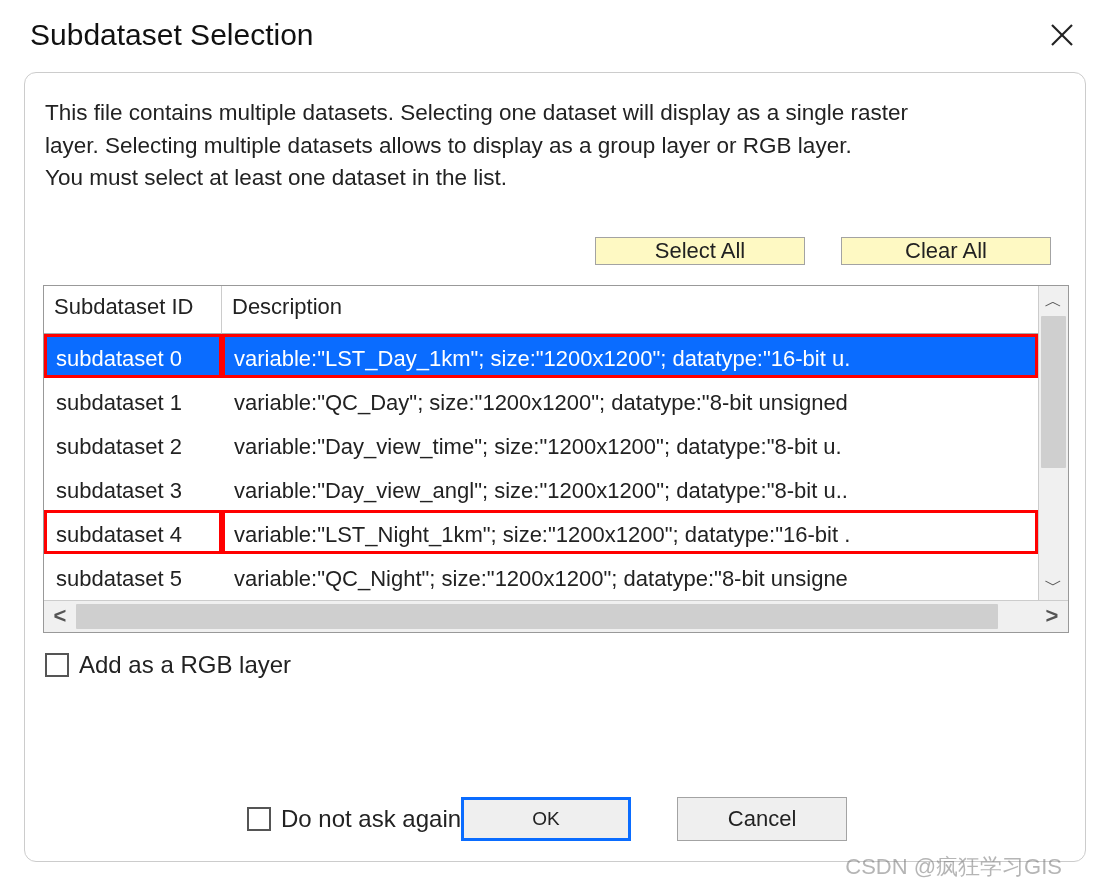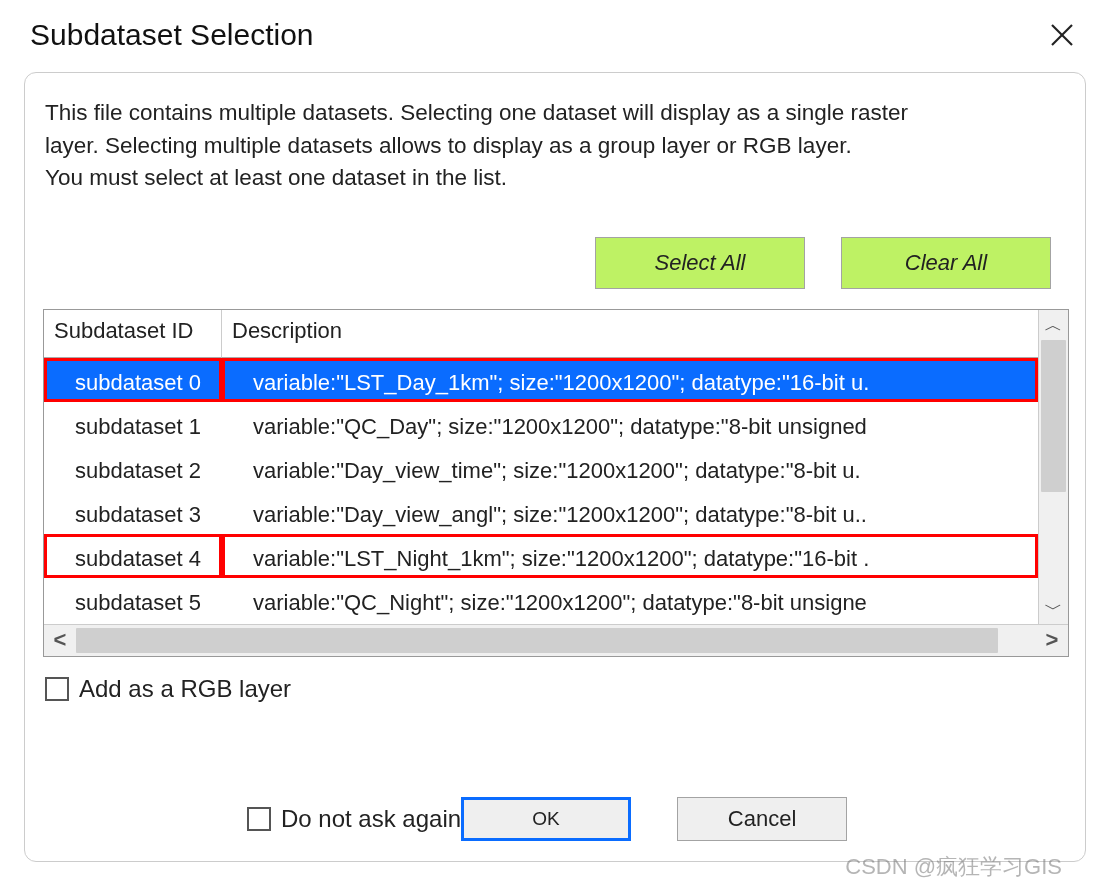--- a/index.html
+++ b/index.html
@@ -42,27 +42,26 @@
   }
   .button-row {
     display: flex;
     justify-content: flex-end;
     gap: 36px;
     margin-bottom: 20px;
     padding-right: 18px;
   }
   .win-btn {
     min-width: 210px;
-    padding: 12px 10px;
-    font-size: 22px;
-    background: #bef264;
+    padding: 0 10px;
+    font-size: 22px;
+    background: #fef9c3;
     border: 1.5px solid #a3a3a3;
     color: #222;
     text-align: center;
-    font-style: italic;
   }
   .table-wrap {
     border: 1.5px solid #999;
     margin-bottom: 18px;
     position: relative;
   }
   .table-area {
     display: flex;
     height: 314px;
   }
@@ -84,21 +83,21 @@
     padding: 8px 10px 8px 10px;
     border-bottom: 1.5px solid #aaa;
     font-size: 22px;
     color: #222;
     background: #fff;
   }
   .col.id-col .col-header { border-right: 1.5px solid #ccc; }
   .row {
     height: 44px;
     line-height: 44px;
-    padding: 0 28px;
+    padding: 0 9px;
     white-space: nowrap;
     overflow: hidden;
     text-overflow: clip;
     font-size: 22px;
     color: #222;
     border: 3px solid transparent;
   }
   .row.selected {
     background: #0a6cff;
     color: #fff;

